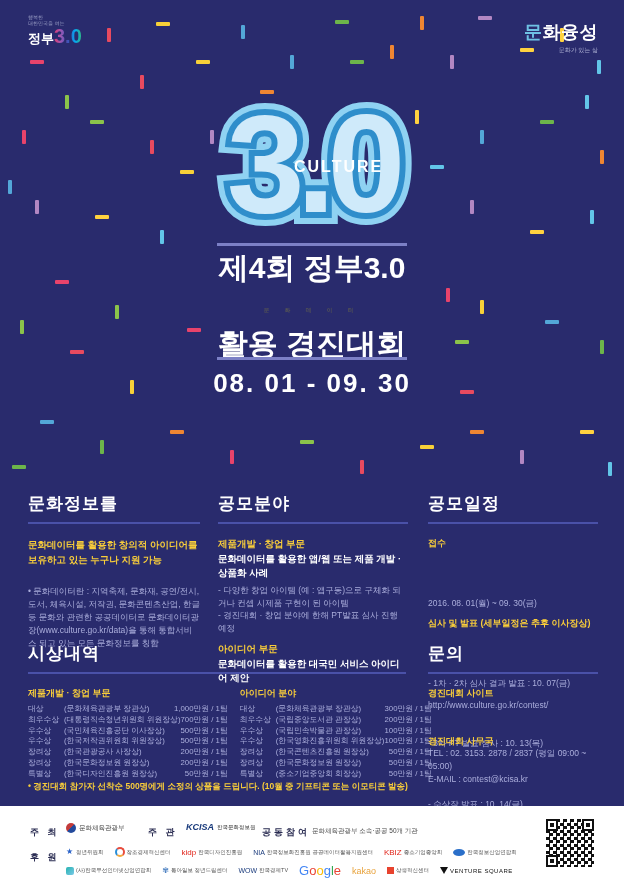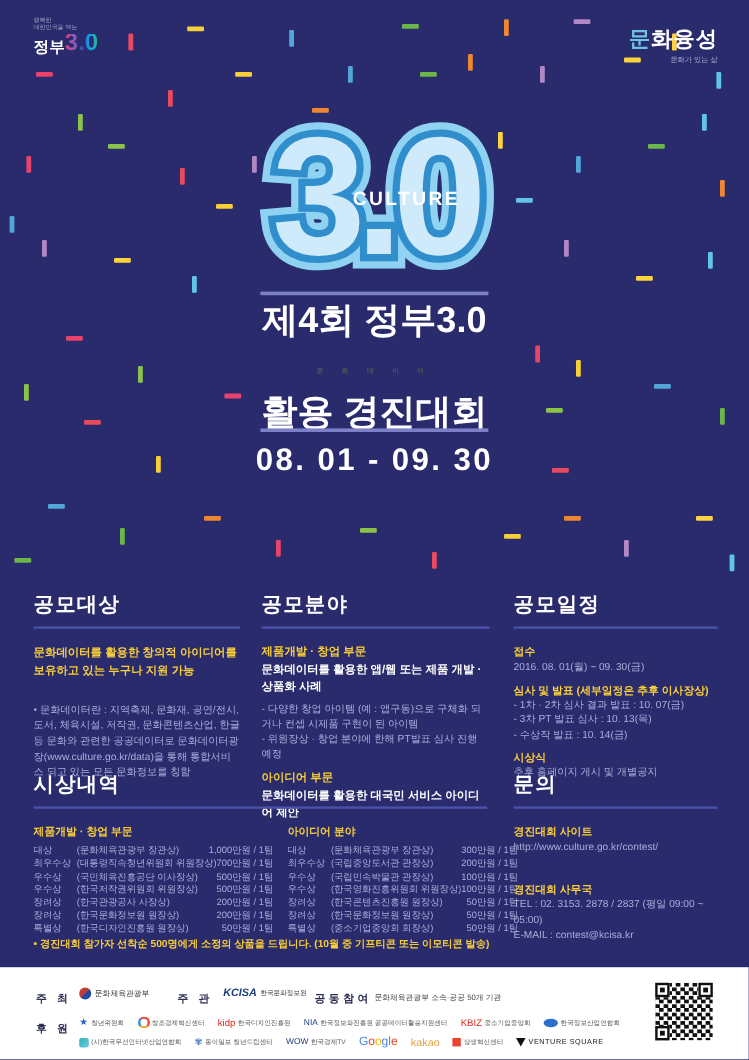--- a/index.html
+++ b/index.html
@@ -34,21 +34,21 @@
   #col-fields{left:218px;top:492px;width:190px;}
   #col-schedule{left:428px;top:492px;width:170px;}
   #col-contact{left:428px;top:642px;width:170px;}
   .lead{font-size:9.5px;font-weight:bold;line-height:15px;}
   .note{font-size:8.5px;line-height:13px;margin-top:18px;}
   .sub-h{font-size:9.5px;font-weight:bold;line-height:13px;margin-top:2px;}
   .sub-d{font-size:9.5px;font-weight:bold;color:#fff;line-height:14px;margin:2px 0 4px 0;}
   .bullet{font-size:8.5px;line-height:12.5px;}
   #fields-bullets{margin-bottom:8px;}
   .sch-h{font-size:9px;font-weight:bold;line-height:12px;margin-top:7px;}
-  .sch-l{font-size:8.5px;line-height:12.5px;}
+  .sch-l{font-size:8.5px;line-height:12.5px;margin-top:48px;}
   
   #awards{position:absolute;left:28px;top:642px;width:378px;}
   .groups{display:flex;gap:12px;}
   .group{flex:1;}
   .g-h{font-size:9px;font-weight:bold;line-height:12px;margin-bottom:5px;}
   .award-row{display:flex;font-size:7.8px;line-height:10.8px;color:#abaedc;white-space:nowrap;}
   .award-row .grade{flex:none;display:inline-block;width:33px;text-align-last:justify;margin-right:3px;}
   .award-row .org{flex:1;overflow:hidden;}
   .award-row .prize{flex:none;text-align:right;}
   #awards-note{position:absolute;left:28px;top:781px;width:570px;font-size:8.5px;font-weight:bold;}
@@ -71,21 +71,21 @@
   .ic-cube{width:8px;height:8px;background:linear-gradient(135deg,#27b3b0,#7ac9e8);border-radius:2px;}
   .ic-flower{color:#4a7fc1;font-size:8px;line-height:8px;}
   .ic-flower::before{content:"✾";}
   .ic-ssq{width:7px;height:7px;background:#e8432e;}
   .ic-vsq{width:0;height:0;border-left:4px solid transparent;border-right:4px solid transparent;border-top:7px solid #111;}
   .mk{font-weight:normal;}
   .mk-red{color:#e1251b;font-size:8px;}
   .mk-navy{color:#1a3b7c;font-size:7px;}
   .mk-kakao{color:#e8a33d;font-size:9px;}
   .mk-vsq{color:#111;font-size:6px;letter-spacing:.5px;}
-  .mk-google{font-size:10px;}
+  .mk-google{font-size:13px;}
   #qr{position:absolute;right:30px;top:13px;width:48px;height:48px;background:repeating-conic-gradient(#111 0% 25%,#fff 0% 50%) 0 0/7px 7px;outline:2px solid #fff;}
   .finder{position:absolute;width:12px;height:12px;border:2px solid #111;background:#fff;box-sizing:border-box;}
   .finder::after{content:"";position:absolute;left:2px;top:2px;width:4px;height:4px;background:#111;}
   .f1{left:0;top:0;} .f2{right:0;top:0;} .f3{left:0;bottom:0;}
 </style>
 </head>
 <body>
 
 <div class="poster">
   <div id="confetti">
@@ -179,34 +179,34 @@
   <div class="hr hr1"></div>
   <div class="title">
     <div>제4회 정부3.0</div>
     <div class="sp">문 화 데 이 터</div>
     <div>활용 경진대회</div>
   </div>
   <div class="hr hr2"></div>
   <div class="date">08. 01 - 09. 30</div>
 
   <div class="col" id="col-target">
-    <div class="sec-h">공모대상</div>
+    <div class="sec-h">문화정보를</div>
     <div class="sec-u"></div>
     <div class="lead yellow">문화데이터를 활용한 창의적 아이디어를 보유하고 있는 누구나 지원 가능</div>
     <div class="note lav">• 문화데이터란 : 지역축제, 문화재, 공연/전시, 도서, 체육시설, 저작권, 문화콘텐츠산업, 한글 등 문화와 관련한 공공데이터로 문화데이터광장(www.culture.go.kr/data)을 통해 통합서비스 되고 있는 모든 문화정보를 칭함</div>
   </div>
 
   <div class="col" id="col-fields">
     <div class="sec-h">공모분야</div>
     <div class="sec-u"></div>
     <div class="sub-h yellow">제품개발 · 창업 부문</div>
     <div class="sub-d">문화데이터를 활용한 앱/웹 또는 제품 개발 · 상품화 사례</div>
     <div id="fields-bullets" class="lav">
         <div class="bullet">- 다양한 창업 아이템 (예 : 앱구동)으로 구체화 되거나 컨셉 시제품 구현이 된 아이템</div>
-        <div class="bullet">- 위원장상 · 창업 분야에 한해 PT발표 심사 진행 예정</div>
+        <div class="bullet">- 경진대회 · 창업 분야에 한해 PT발표 심사 진행 예정</div>
       </div>
     <div class="sub-h yellow">아이디어 부문</div>
     <div class="sub-d">문화데이터를 활용한 대국민 서비스 아이디어 제안</div>
   </div>
 
   <div class="col" id="col-schedule">
     <div class="sec-h">공모일정</div>
     <div class="sec-u"></div>
     <div id="schedule-items">
         <div class="sch-h yellow">접수</div>

